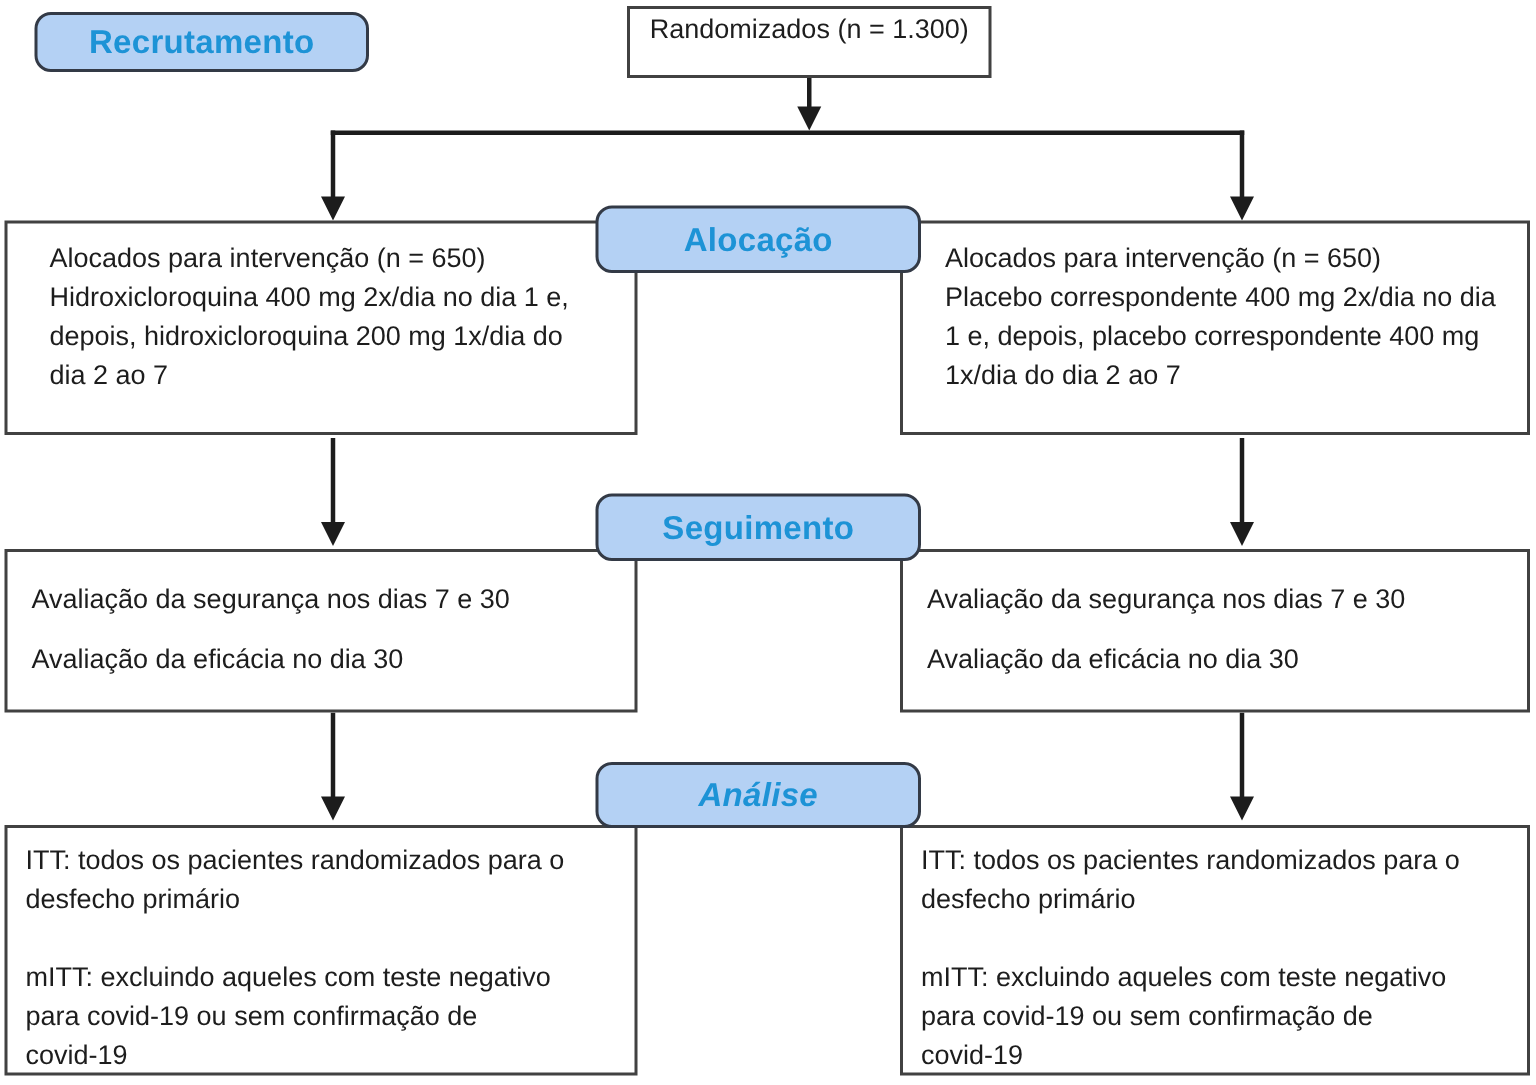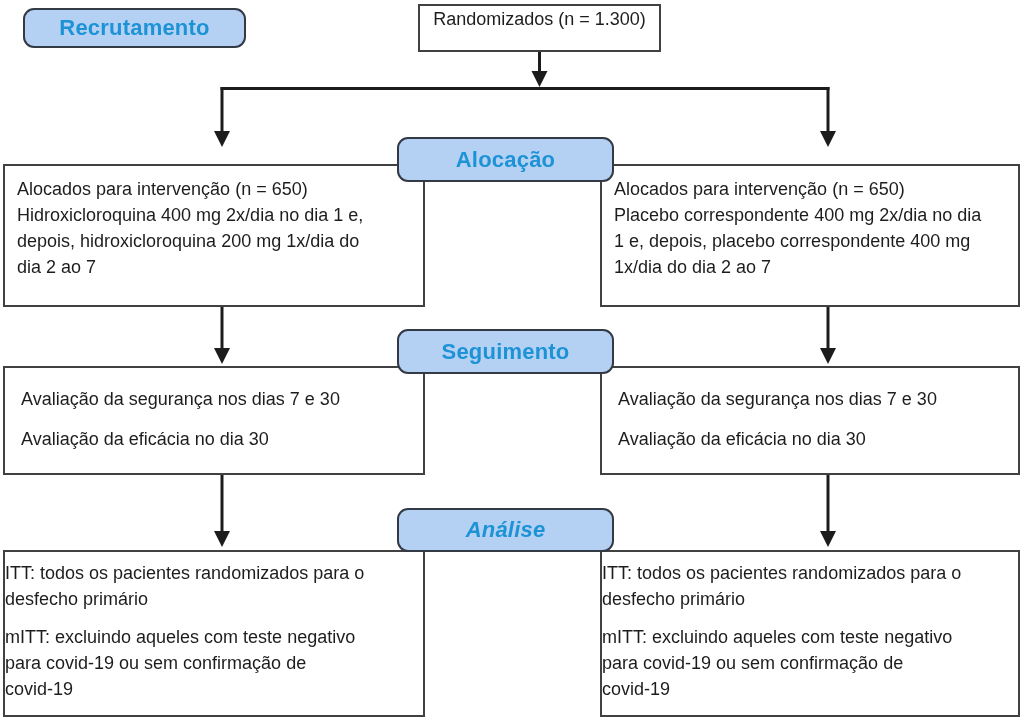--- a/index.html
+++ b/index.html
@@ -52,27 +52,27 @@
 
   
   .pill-recruit   { left: 23px;  top: 8px;   width: 223px; height: 40px; }
   .box-randomized { left: 418px; top: 4px;   width: 243px; height: 48px; }
   .pill-alloc     { left: 397px; top: 137px; width: 217px; height: 45px; }
   .pill-follow    { left: 397px; top: 329px; width: 217px; height: 45px; }
   .pill-analysis  { left: 397px; top: 508px; width: 217px; height: 44px; font-style: italic; }
 
   .col-l { left: 3px;   width: 422px; }
   .col-r { left: 600px; width: 420px; }
-  .row-1 { top: 164px; height: 143px; padding: 10px 12px 0 12px; }
+  .row-1 { top: 147px; height: 143px; padding: 10px 12px 0 28px; }
   .row-2 { top: 366px; height: 109px; padding: 18px 12px 0 16px; }
-  .row-3 { top: 550px; height: 167px; padding: 8px 12px 0 0; }
+  .row-3 { top: 550px; height: 167px; padding: 8px 12px 0 12px; }
 
   .para { margin: 0; }
   .row-2 .para + .para { margin-top: 14px; }
-  .row-3 .para + .para { margin-top: 12px; }
+  .row-3 .para + .para { margin-top: 26px; }
   .line { white-space: nowrap; }
 </style>
 </head>
 <body>
 
 <div class="stage">
 
   <svg class="connectors" width="1024" height="723" viewBox="0 0 1024 723" aria-hidden="true">
 
     <path class="ln" d="M539.5 52 V72"></path>

